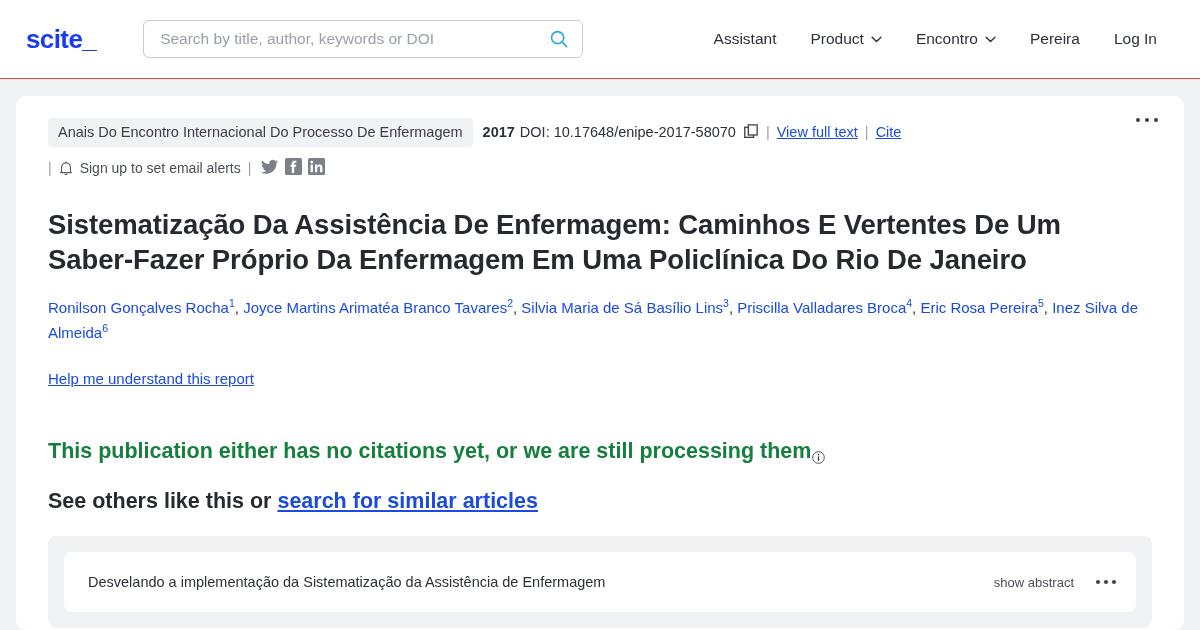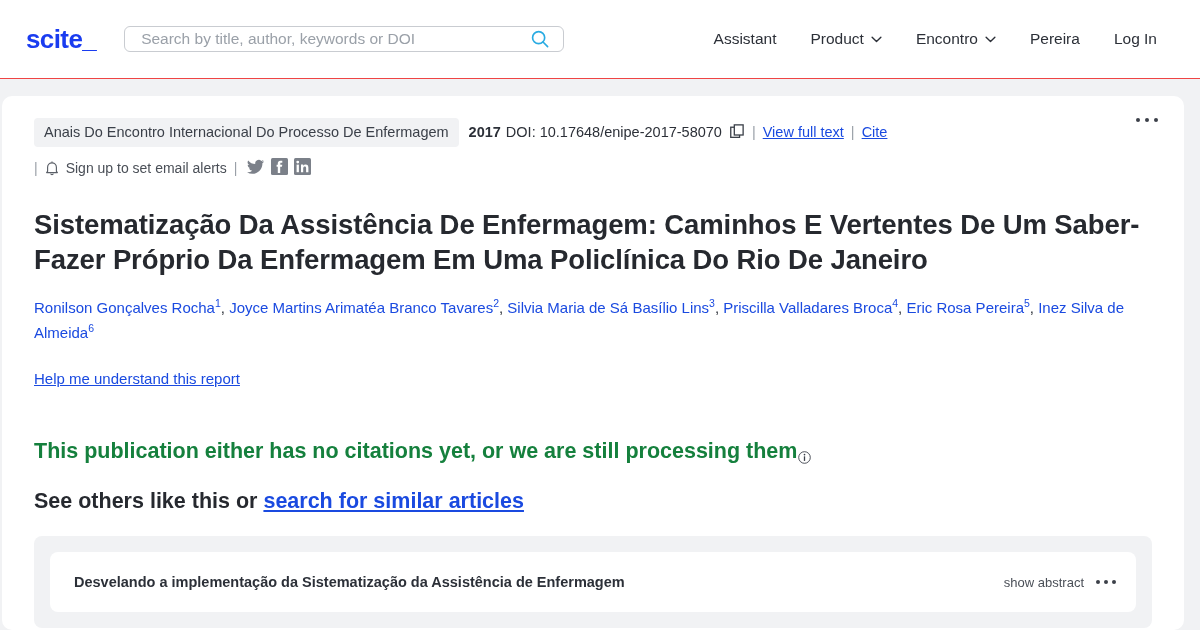--- a/index.html
+++ b/index.html
@@ -23,27 +23,28 @@
   .logo {
     font-size: 26px;
     font-weight: bold;
     color: #1a3cf0;
     letter-spacing: -0.6px;
     margin-right: 28px;
     white-space: nowrap;
   }
   .search-wrap {
     width: 440px;
-    height: 26px;
+    height: 38px;
     border: 1px solid #c9ccd1;
     border-radius: 6px;
     display: flex;
     align-items: center;
     padding: 0 12px 0 16px;
     background: #fff;
+    margin-left: 19px;
   }
   .search-input {
     flex: 1;
     border: none;
     outline: none;
     font-size: 15.5px;
     font-family: "Liberation Sans", sans-serif;
     color: #2c3038;
     background: transparent;
   }
@@ -79,21 +80,21 @@
     border-radius: 6px;
     padding: 11px 18px;
     margin-left: 12px;
     cursor: pointer;
     font-family: "Liberation Sans", sans-serif;
     white-space: nowrap;
   }
 
   
   .page {
-    padding: 17px 16px 0 2px;
+    padding: 17px 16px 0 16px;
     height: calc(630px - 79px);
   }
   .card {
     background: #ffffff;
     border-radius: 10px;
     height: 100%;
     padding: 22px 32px 0 32px;
     position: relative;
   }
   .kebab-top {
@@ -221,29 +222,29 @@
   }
   .related-item {
     background: #ffffff;
     border-radius: 8px;
     padding: 22px 20px 22px 24px;
     display: flex;
     align-items: center;
   }
   .related-title {
     font-size: 14.5px;
-    font-weight: bold;
+    font-weight: normal;
     color: #2c3038;
     cursor: pointer;
   }
   .related-right {
     margin-left: auto;
     display: flex;
     align-items: center;
-    gap: 12px;
+    gap: 22px;
   }
   .show-abstract {
     font-size: 13px;
     color: #4a4f57;
     cursor: pointer;
   }
   .kebab-inline { display: flex; gap: 4px; cursor: pointer; }
 </style>
 </head>
 <body>

